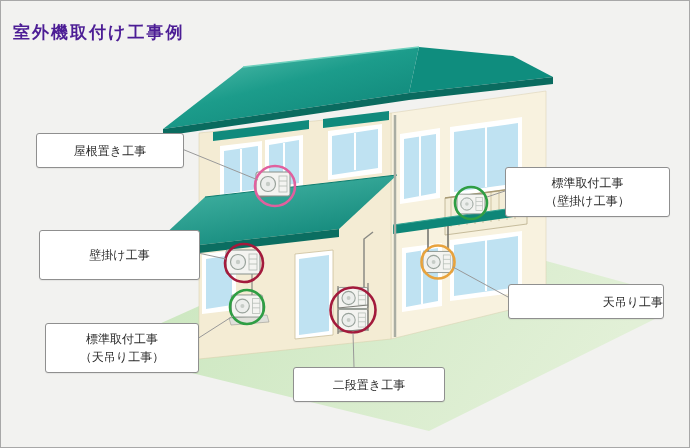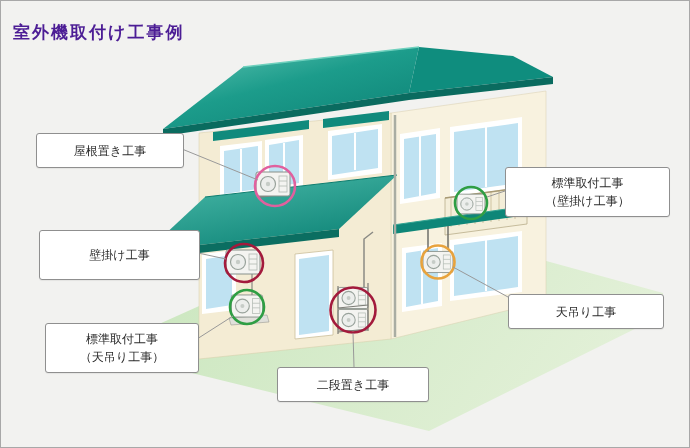--- a/index.html
+++ b/index.html
@@ -15,23 +15,23 @@
   .illustration{position:absolute;left:0;top:0;}
   .callout{
     position:absolute;background:#ffffff;border:1px solid #8f8f8f;border-radius:3px;
     display:flex;flex-direction:column;align-items:center;justify-content:center;
     font-size:12px;color:#2b2b2b;line-height:1.5;text-align:center;
     box-shadow:0 1px 1px rgba(0,0,0,.06);
   }
   .co-roof{left:35px;top:132px;width:146px;height:33px;}
   .co-veranda{left:504px;top:166px;width:163px;height:48px;}
   .co-wall{left:38px;top:229px;width:159px;height:48px;}
-  .co-ceiling{left:507px;top:293px;width:154px;height:33px;}
+  .co-ceiling{left:507px;top:283px;width:154px;height:33px;align-items:flex-end;}
   .co-ground{left:44px;top:322px;width:152px;height:48px;}
-  .co-two{left:276px;top:366px;width:150px;height:33px;}
+  .co-two{left:292px;top:366px;width:150px;height:33px;}
 </style>
 </head>
 <body>
 
 <div class="screen">
 
   <svg class="illustration" width="690" height="448" viewBox="0 0 690 448">
     <defs>
       <linearGradient id="gRoof" x1="0" y1="0" x2="0.8" y2="1">
         <stop offset="0" stop-color="#63c7b5"></stop>

